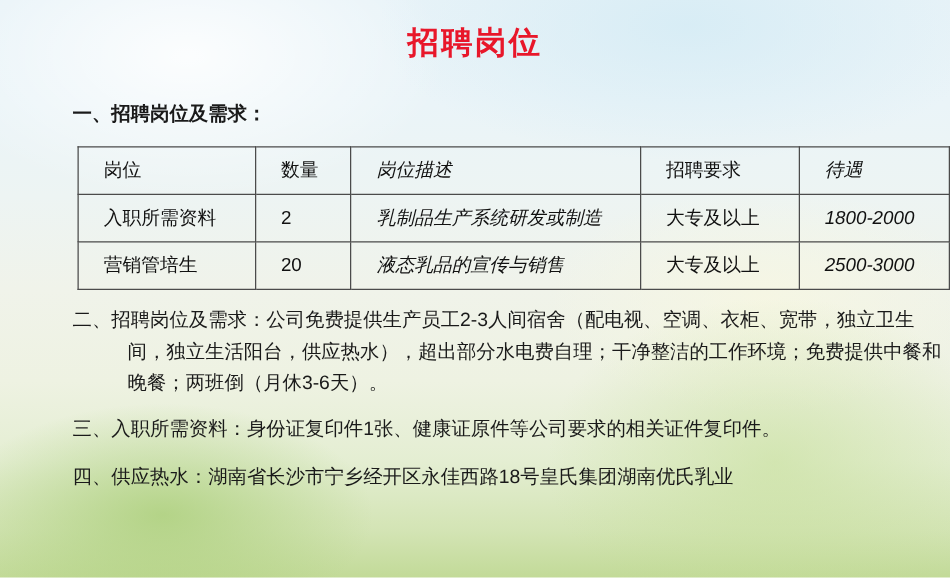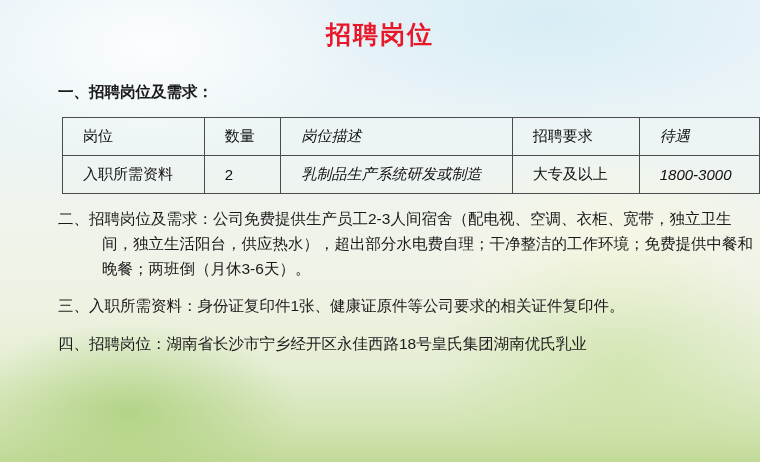--- a/index.html
+++ b/index.html
@@ -162,31 +162,38 @@
         <td class="c1">数量</td>
         <td class="c2">岗位描述</td>
         <td class="c3">招聘要求</td>
         <td class="c4">待遇</td>
       </tr>
       <tr>
         <td class="c0">入职所需资料</td>
         <td class="c1">2</td>
         <td class="c2">乳制品生产系统研发或制造</td>
         <td class="c3">大专及以上</td>
-        <td class="c4">1800-3000</td>
+        <td class="c4">1800-2000</td>
+      </tr>
+      <tr>
+        <td class="c0">营销管培生</td>
+        <td class="c1">20</td>
+        <td class="c2">液态乳品的宣传与销售</td>
+        <td class="c3">大专及以上</td>
+        <td class="c4">2500-3000</td>
       </tr>
     </tbody>
       </table>
 
     <div class="para indent-hang">
       <span class="num">二、</span><span>招聘岗位及需求：</span><span class="para-body">公司免费提供生产员工2-3人间宿舍（配电视、空调、衣柜、宽带，独立卫生间，独立生活阳台，供应热水），超出部分水电费自理；干净整洁的工作环境；免费提供中餐和晚餐；两班倒（月休3-6天）。</span>
     </div>
 
     <div class="para indent-hang">
       <span class="num">三、</span><span>入职所需资料：</span><span class="para-body">身份证复印件1张、健康证原件等公司要求的相关证件复印件。</span>
     </div>
 
     <div class="para indent-hang">
-      <span class="num">四、</span><span>招聘岗位：</span><span class="para-body">湖南省长沙市宁乡经开区永佳西路18号皇氏集团湖南优氏乳业</span>
+      <span class="num">四、</span><span>供应热水：</span><span class="para-body">湖南省长沙市宁乡经开区永佳西路18号皇氏集团湖南优氏乳业</span>
     </div>
 
   </div>
 </div>
 
 </body></html>

